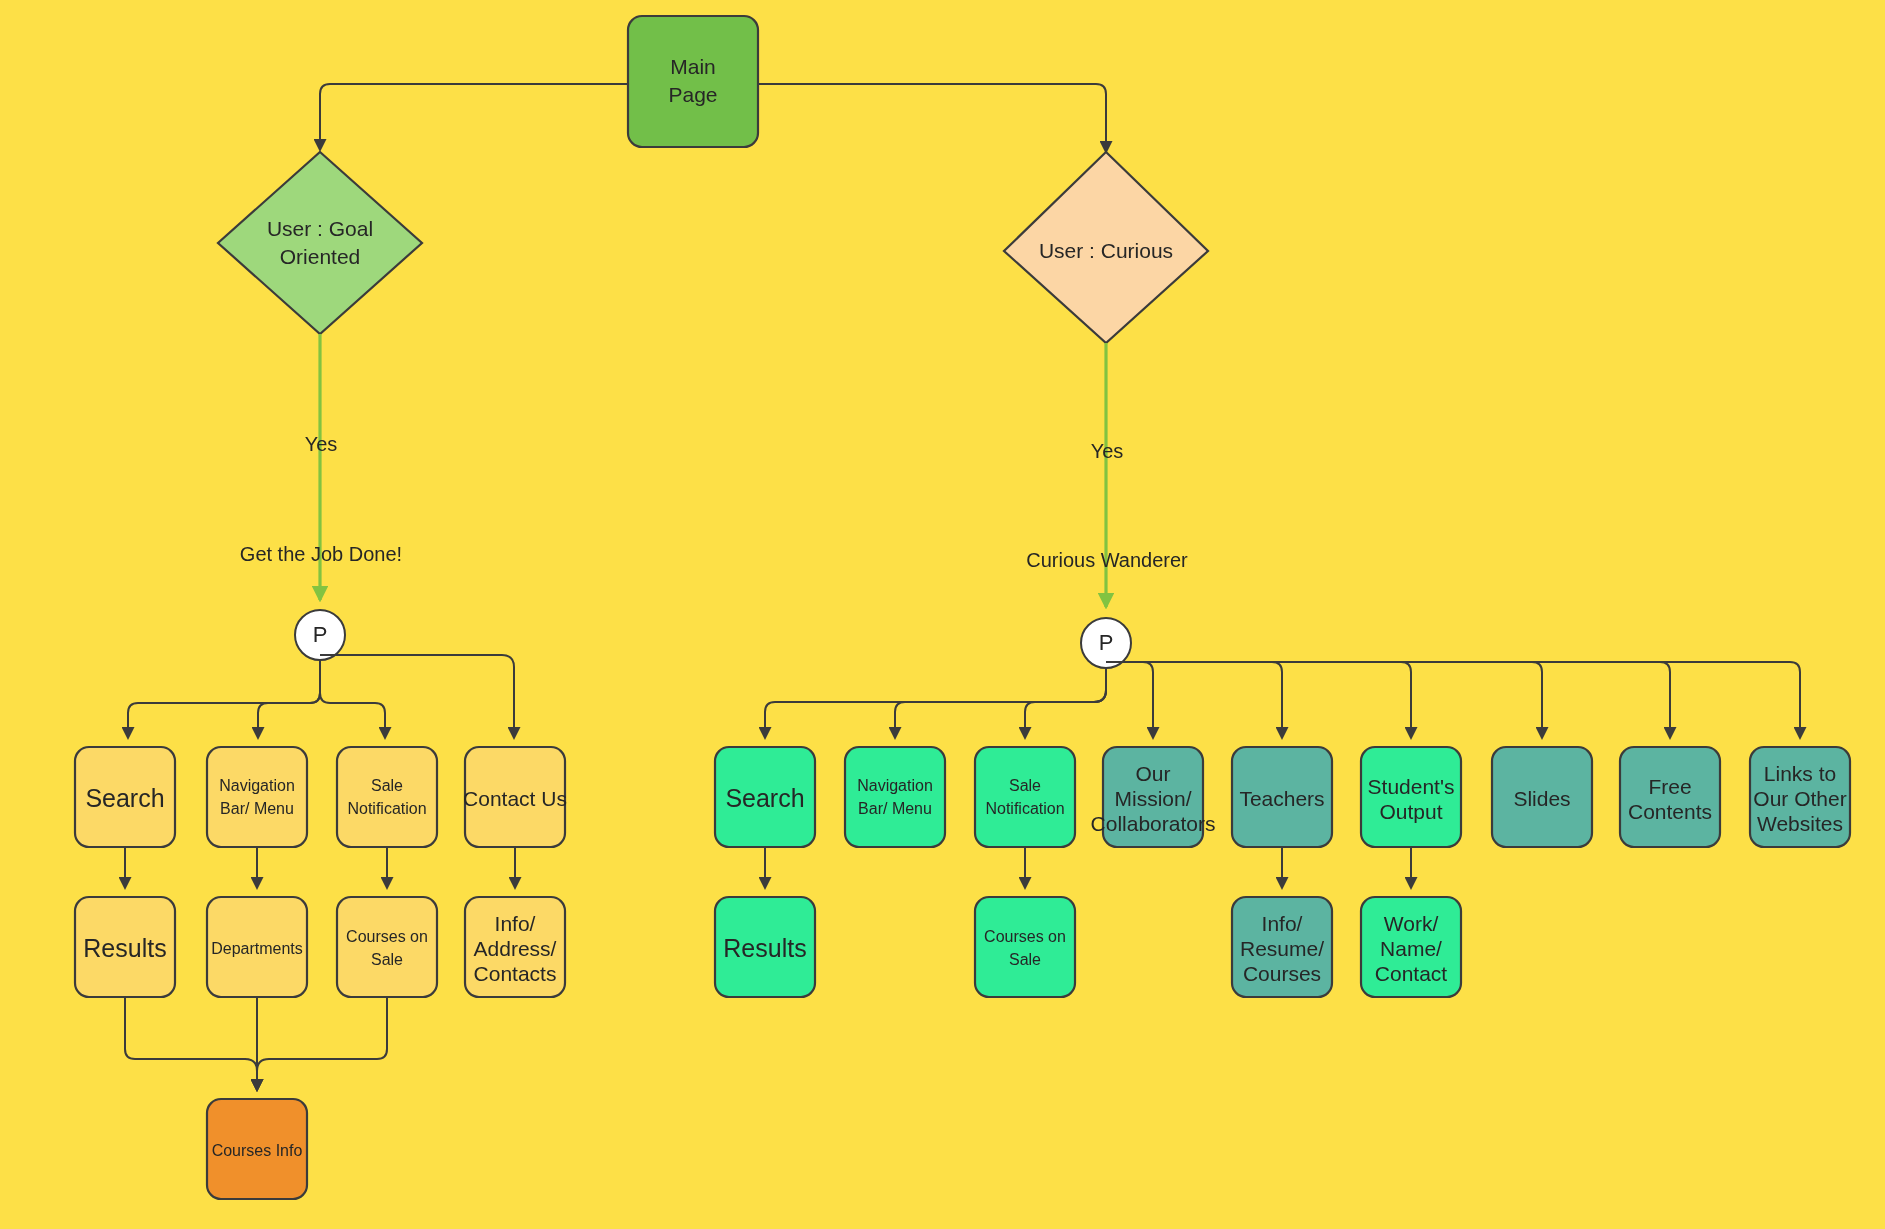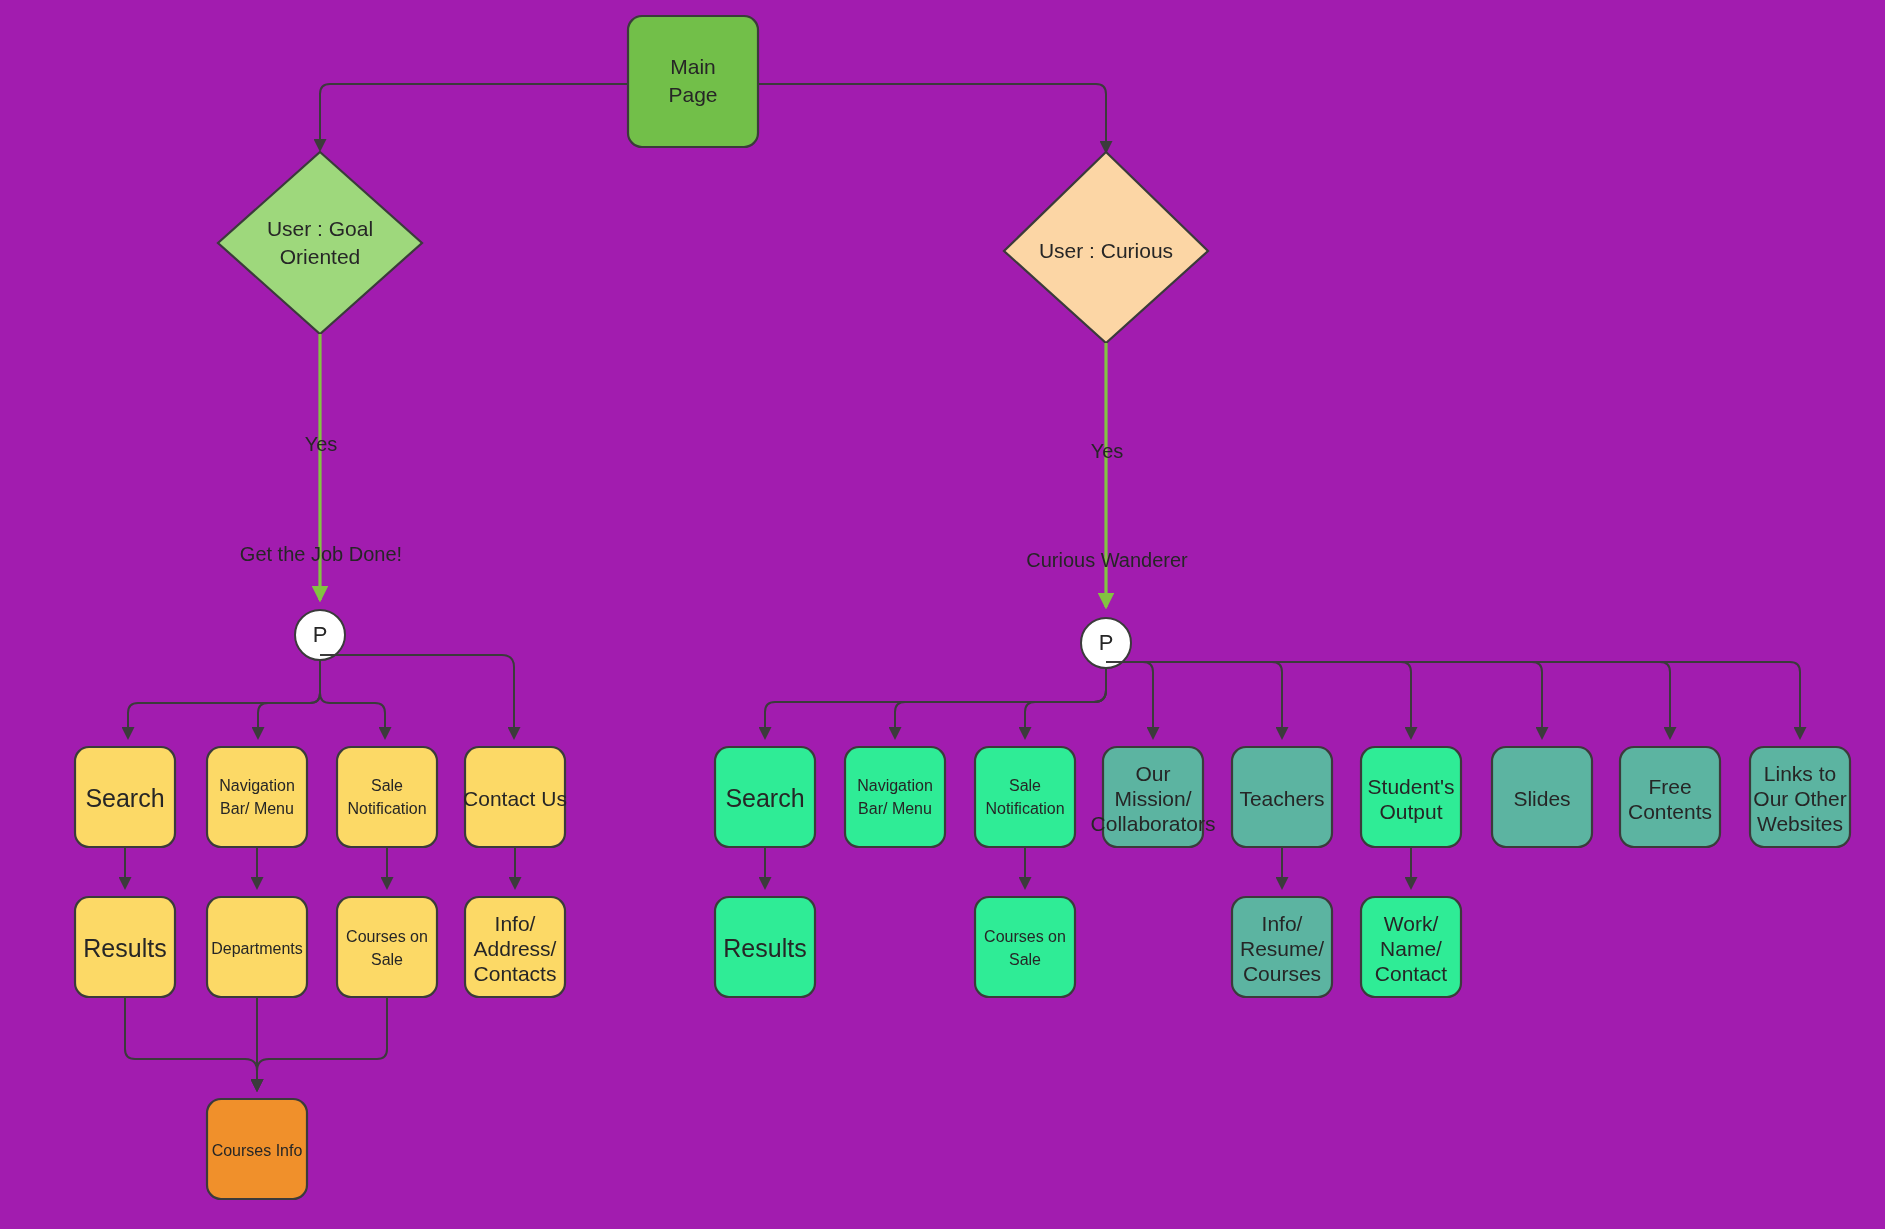--- a/index.html
+++ b/index.html
@@ -4,21 +4,21 @@
 <style>
   html, body {
     margin: 0;
     padding: 0;
     background: #ffffff;
   }
   #stage {
     position: relative;
     width: 1885px;
     height: 1229px;
-    background: #a21caf;
+    background: #fde047;
     font-family: "Liberation Sans", sans-serif;
     overflow: hidden;
   }
   svg.flow {
     position: absolute;
     left: 0;
     top: 0;
     width: 1885px;
     height: 1229px;
   }

